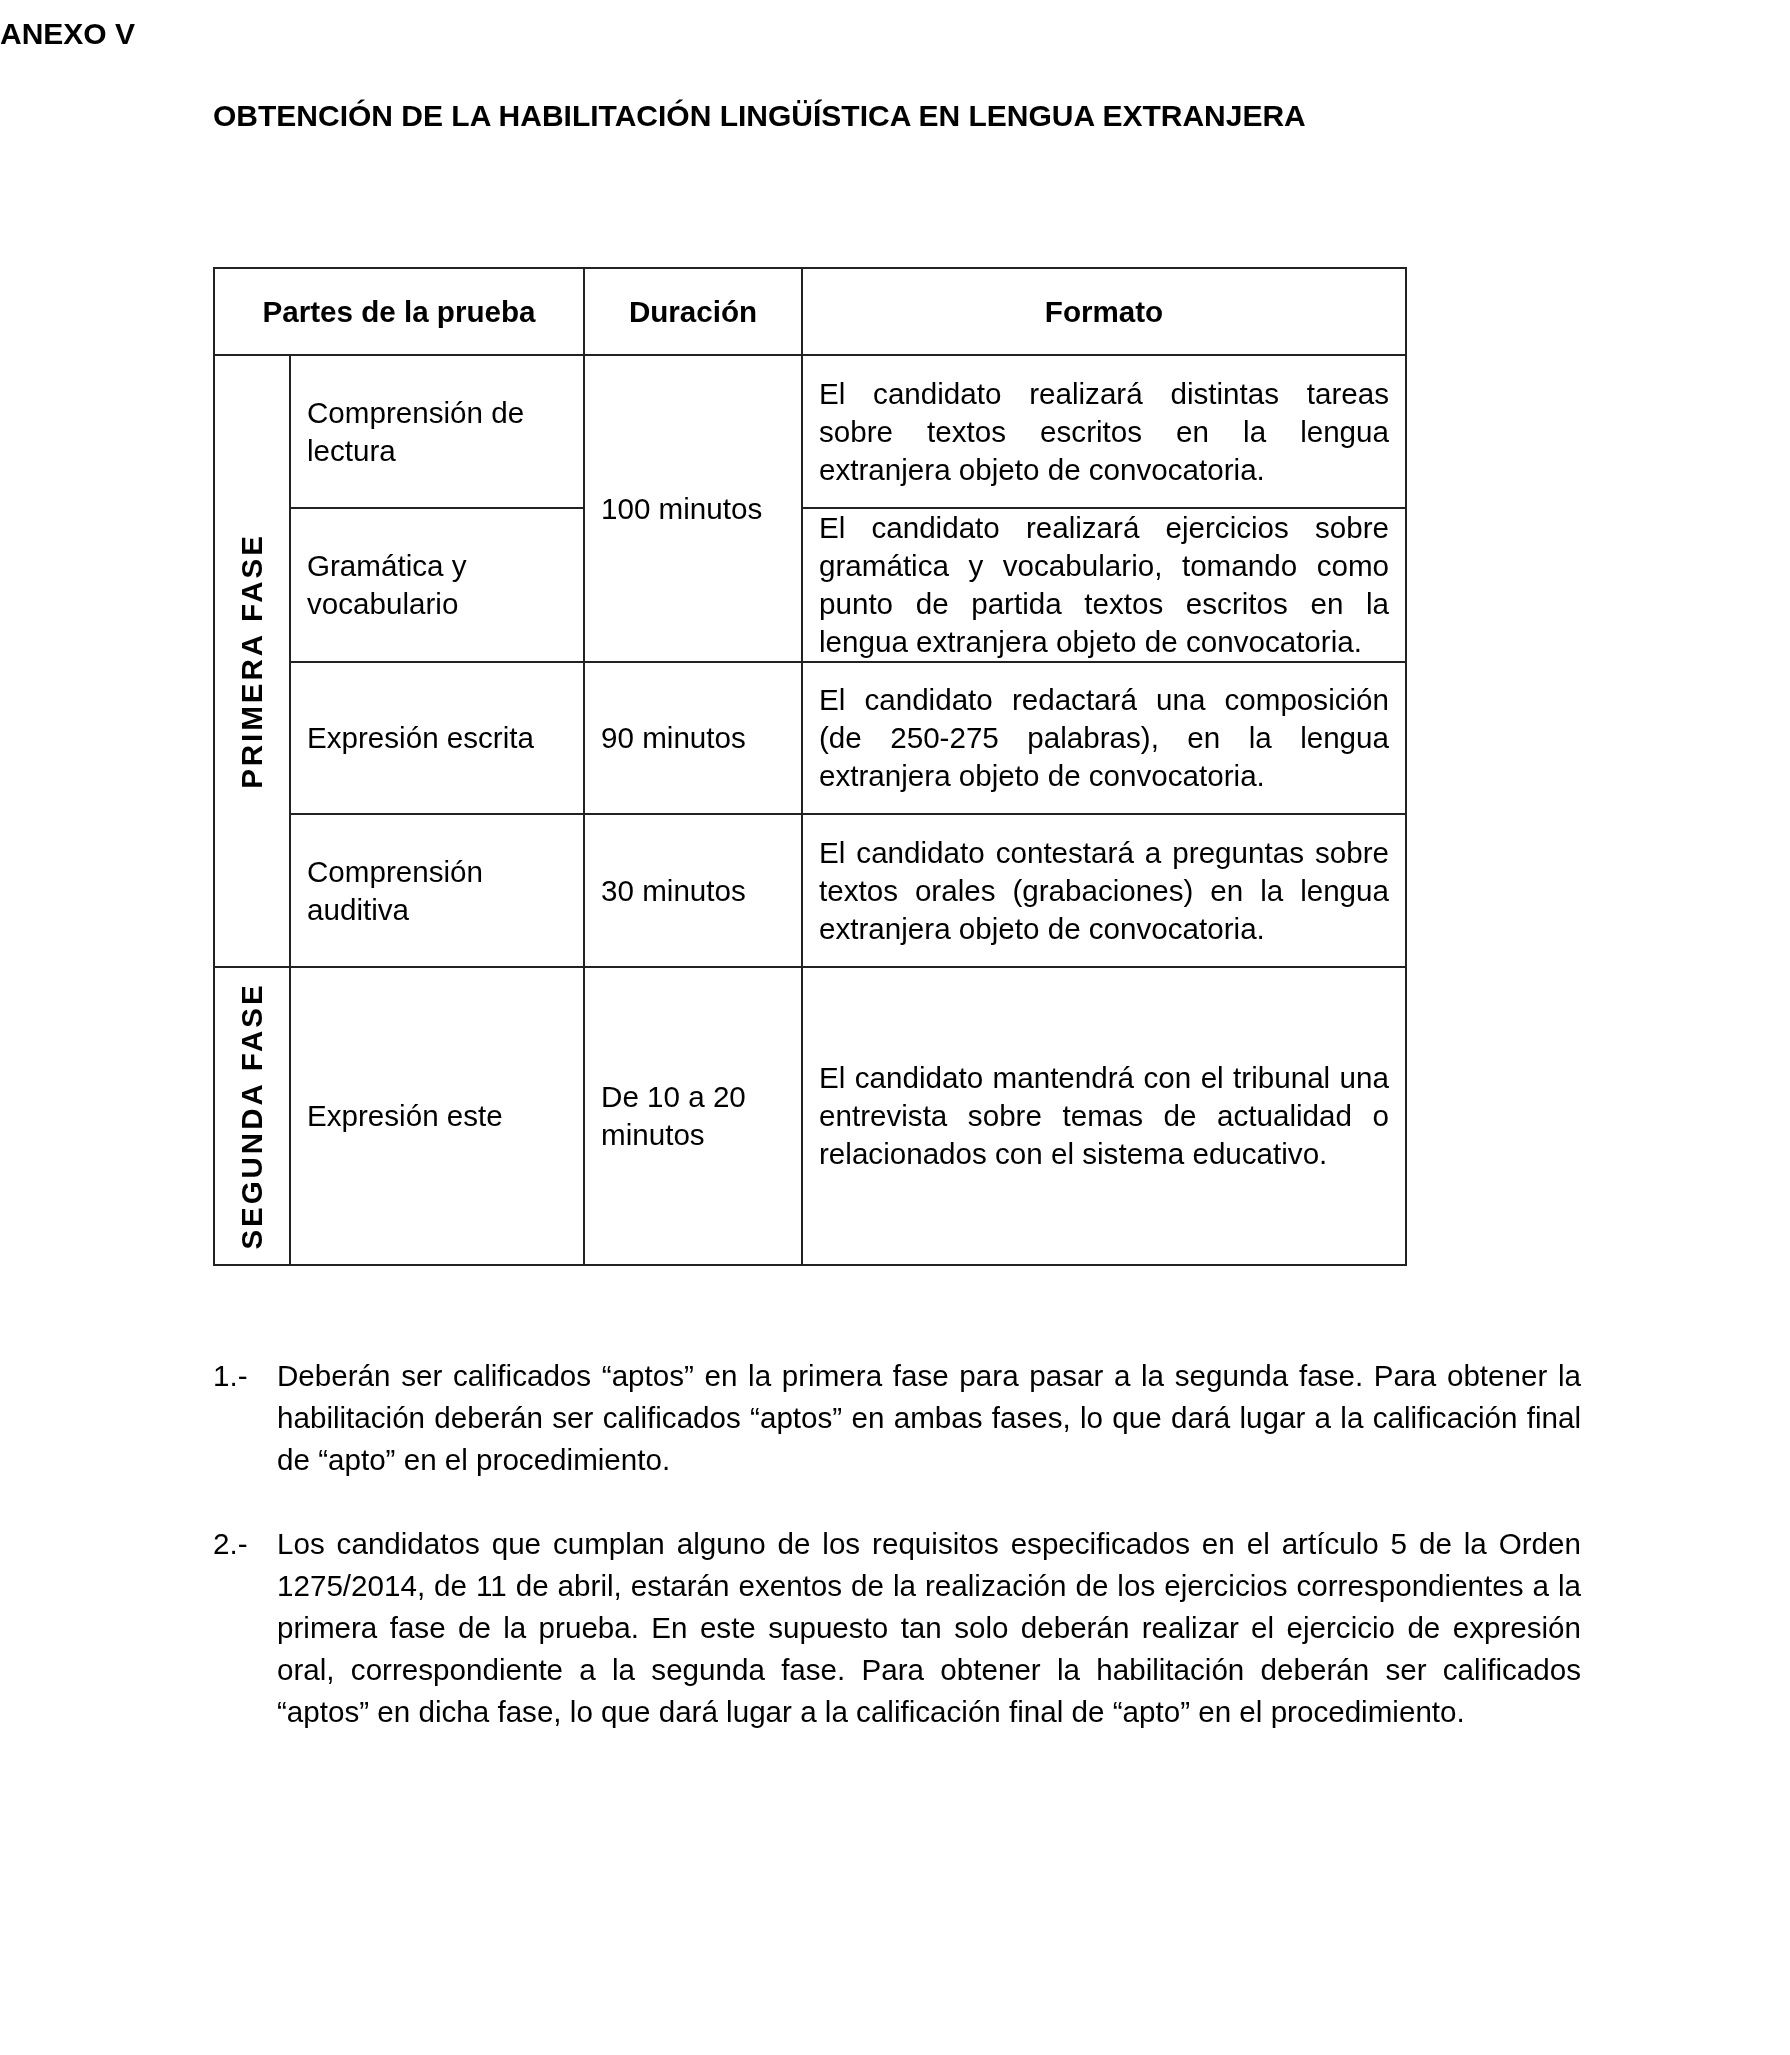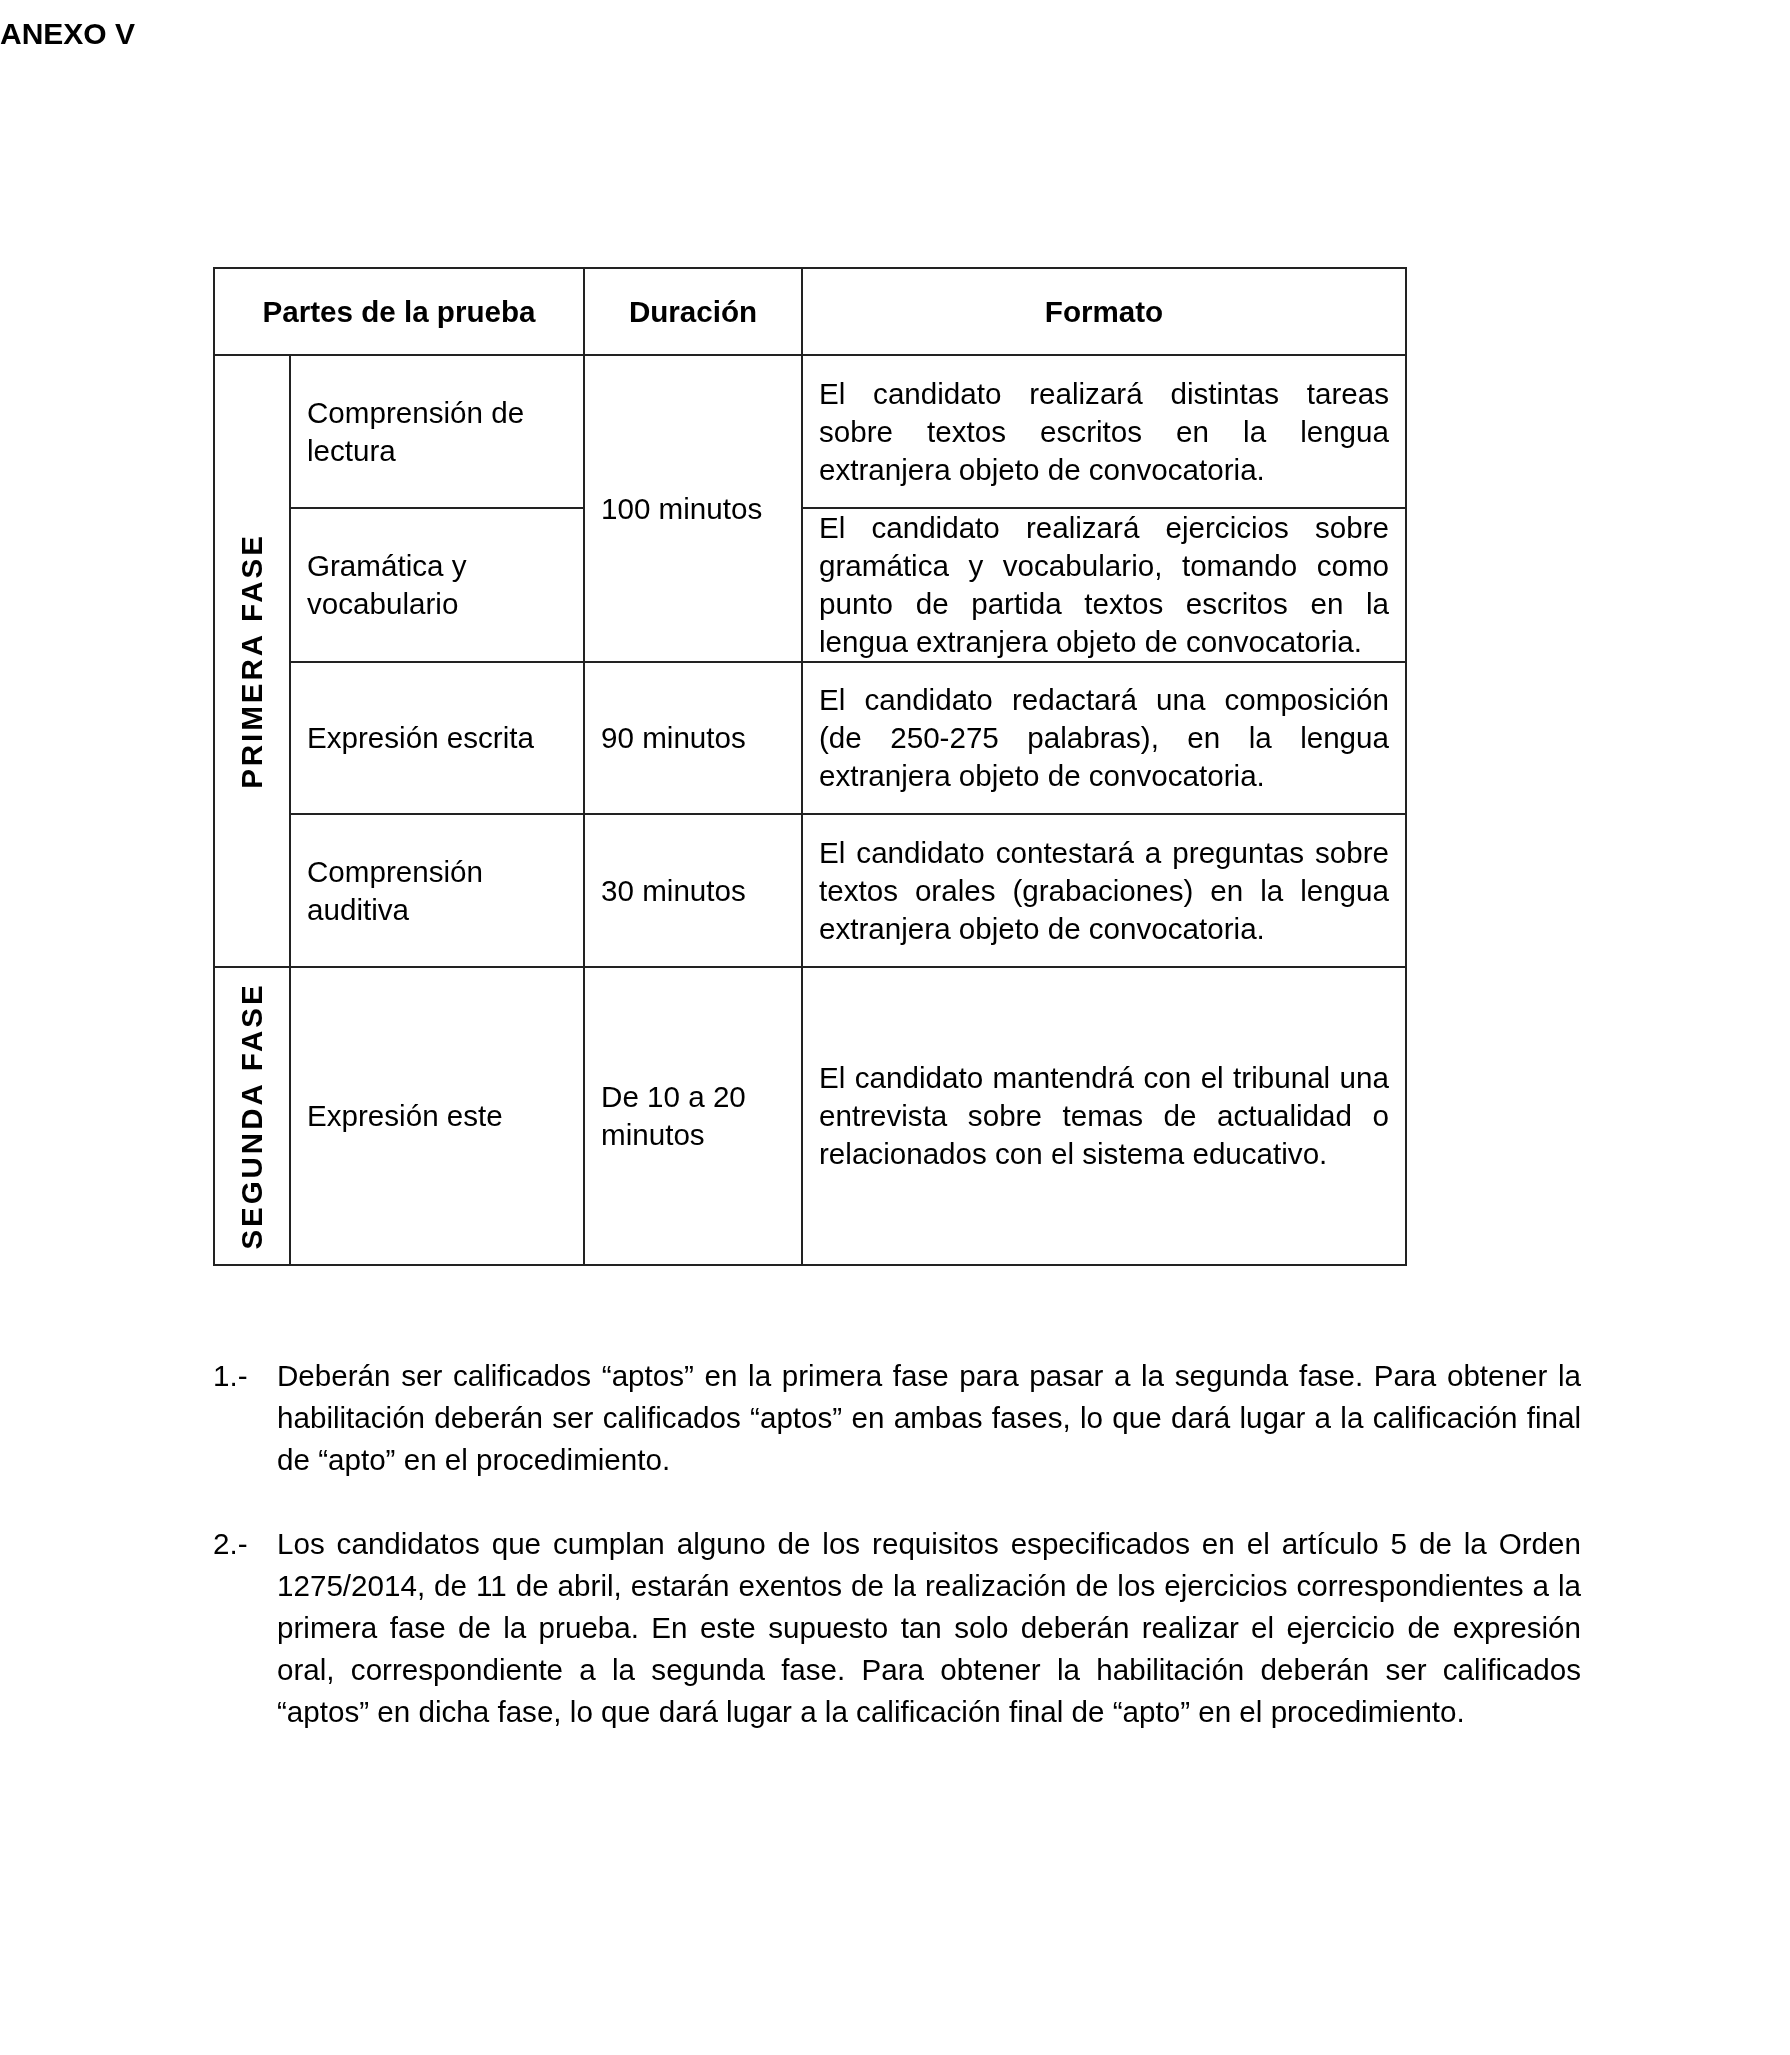--- a/index.html
+++ b/index.html
@@ -56,20 +56,21 @@
   .note { display: flex; margin-bottom: 42px; }
   .note .num { width: 64px; flex: 0 0 64px; }
   .note .txt { flex: 1; text-align: justify; }
 </style>
 </head>
 <body>
 
 <div class="annex">ANEXO V</div>
 
 <div class="doc-title">
+  <span class="l2">OBTENCIÓN DE LA HABILITACIÓN LINGÜÍSTICA EN LENGUA EXTRANJERA</span>
 </div>
 
 <table class="pruebas">
   <colgroup>
     <col class="c-phase">
       <col class="c-part">
       <col class="c-dur">
       <col class="c-fmt">
   </colgroup>
   <thead>

